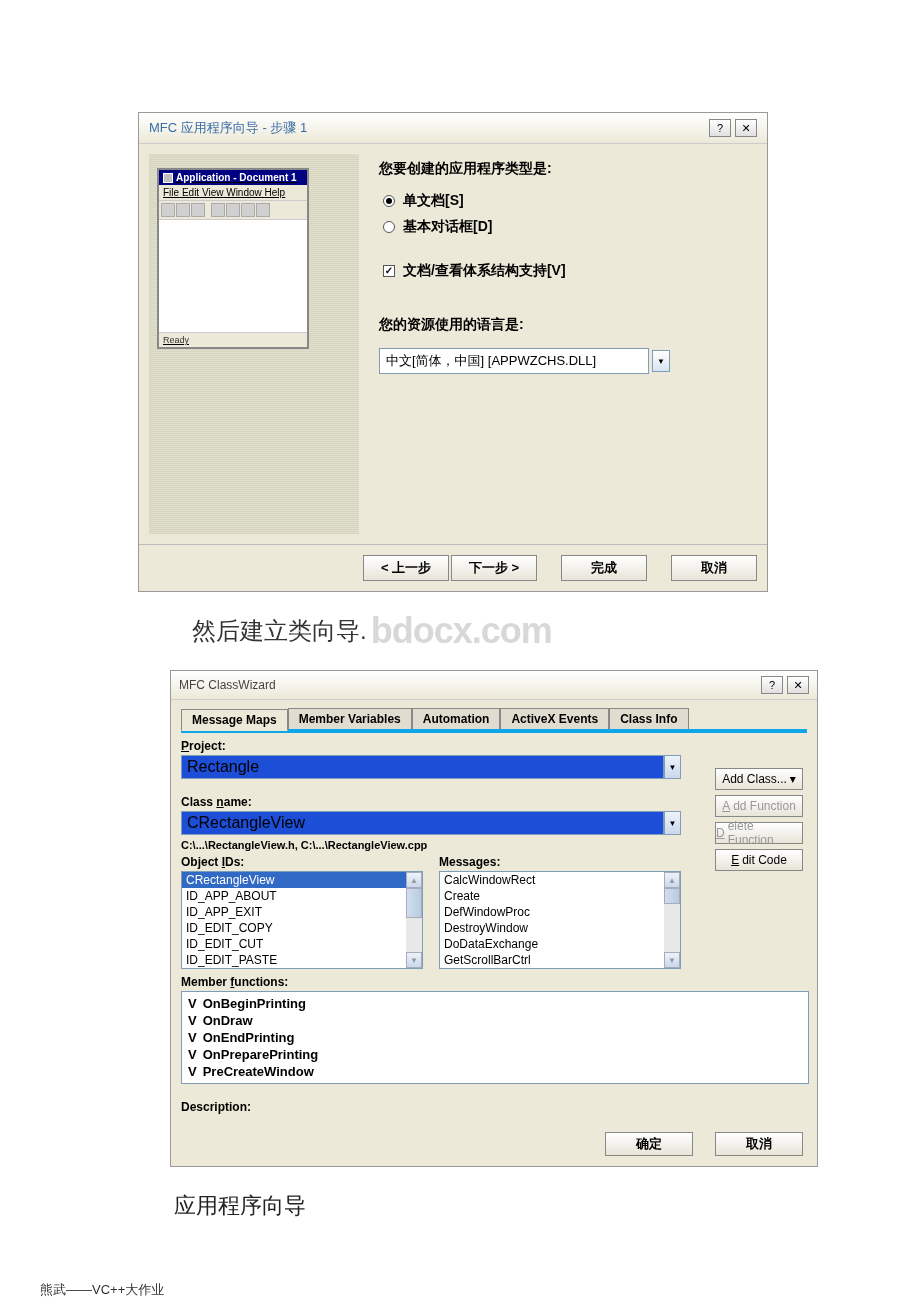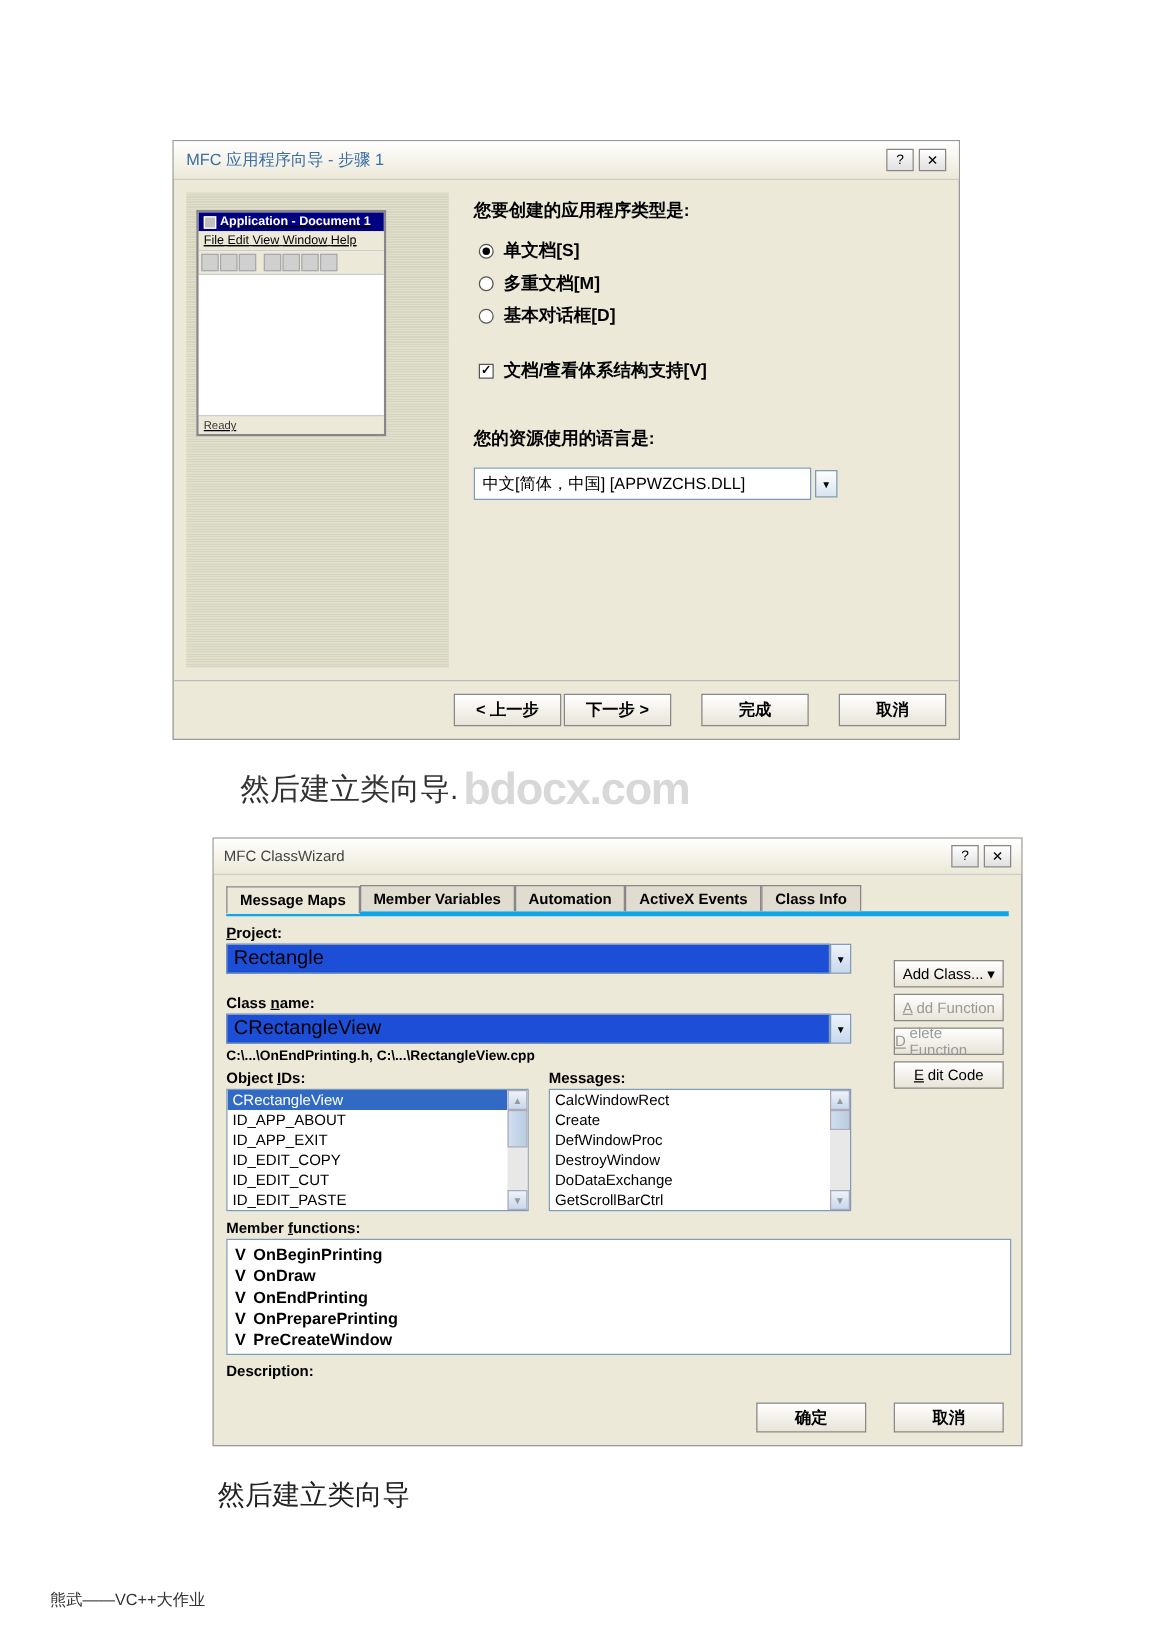--- a/index.html
+++ b/index.html
@@ -82,21 +82,21 @@
     .listbox-scroll { width: 16px; background: #e8e8e8; display: flex; flex-direction: column; }
     .scroll-btn { height: 16px; background: linear-gradient(to bottom, #eef3fa, #c8d8ee); border: 1px solid #aab; font-size: 8px; display: flex; align-items: center; justify-content: center; color: #999; }
     .scroll-thumb { flex: 0 0 30px; background: linear-gradient(to right, #d0dff0, #b8cce0); border: 1px solid #aab; }
     .scroll-track { flex: 1; }
     
     .member-funcs { margin-top: 6px; }
     .member-list { border: 1px solid #7f9db9; background: #fff; padding: 3px 4px; font-size: 13px; font-weight: bold; }
     .member-item { padding: 1px 2px; }
     .member-item .vicon { font-family: Arial; font-weight: bold; margin-right: 6px; }
     
-    .desc-label { font-size: 12px; font-weight: bold; margin-top: 6px; }
+    .desc-label { font-size: 12px; font-weight: bold; margin-top: 16px; }
     
     .dialog2-buttons { display: flex; justify-content: flex-end; gap: 22px; padding: 8px 14px 10px; }
     .dialog2-buttons .win-button { min-width: 88px; height: 24px; font-weight: bold; font-size: 13px; }
     
     .dialog2-inner { position: relative; }
     
     .caption2 { margin: 24px 0 0 174px; font-size: 22px; color: #222; }
     .footer { margin-top: 60px; margin-left:40px; font-size: 13px; color: #333; }
   </style>
 </head>
@@ -139,24 +139,20 @@
           <div class="preview-win-content"></div>
           <div class="preview-win-status">Ready</div>
         </div>
       </div>
       <div class="wizard-content">
         <div class="wizard-question">您要创建的应用程序类型是:</div>
         <div class="radio-group">
           <div class="radio-item">
             <span class="radio-circle checked"></span>
             <span>单文档[S]</span>
-          </div>
-          <div class="radio-item">
-            <span class="radio-circle"></span>
-            <span>多重文档[M]</span>
           </div>
           <div class="radio-item">
             <span class="radio-circle"></span>
             <span>基本对话框[D]</span>
           </div>
           <div class="checkbox-item" style="margin-top:26px;">
             <span class="checkbox-box">✓</span>
             <span>文档/查看体系结构支持[V]</span>
           </div>
         </div>
@@ -230,21 +226,21 @@
             </div>
           </div>
           <div class="form-col">
             <div class="form-label">Class <u>n</u>ame:</div>
             <div class="form-select">
               <div class="form-select-box">CRectangleView</div>
               <div class="form-select-arrow">▼</div>
             </div>
           </div>
         </div>
-        <div class="path-text">C:\...\OnEndPrinting.h, C:\...\RectangleView.cpp</div>
+        <div class="path-text">C:\...\RectangleView.h, C:\...\RectangleView.cpp</div>
 
         <div class="list-row">
           <div class="list-col">
             <div class="form-label">Object <u>I</u>Ds:</div>
             <div class="listbox-wrap">
               <div class="listbox">
                 <div class="listbox-item selected">CRectangleView</div>
                 <div class="listbox-item">ID_APP_ABOUT</div>
                 <div class="listbox-item">ID_APP_EXIT</div>
                 <div class="listbox-item">ID_EDIT_COPY</div>
@@ -295,16 +291,16 @@
 
         <div class="desc-label">Description:</div>
       </div>
     </div>
     <div class="dialog2-buttons">
       <button class="win-button">确定</button>
       <button class="win-button">取消</button>
     </div>
   </div>
 
-  <div class="caption2">然后建立类向导</div>
+  <div class="caption2">应用程序向导</div>
   <div class="footer">熊武——VC++大作业</div>
 
 </div>
 
 </body></html>

